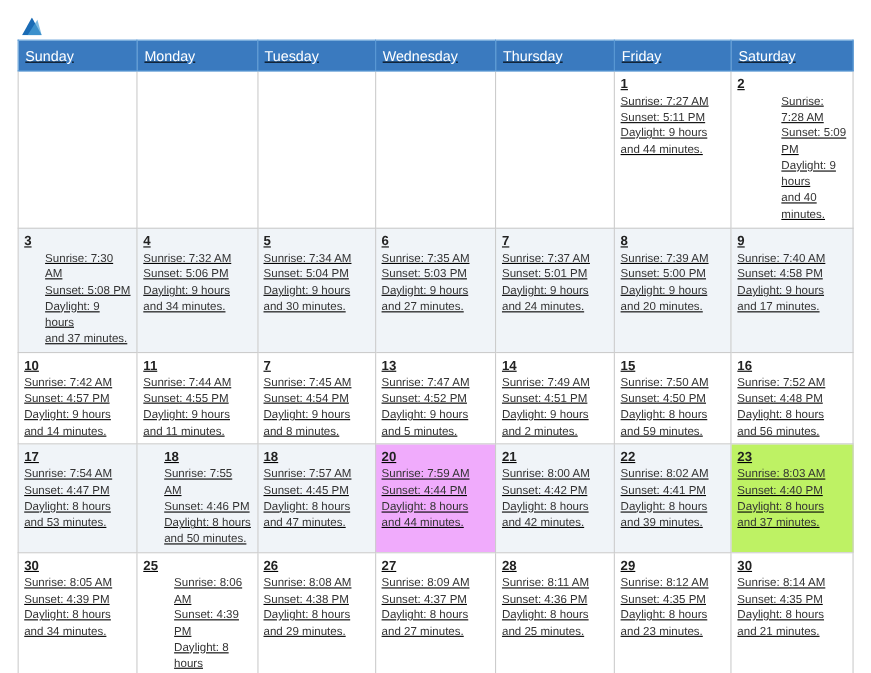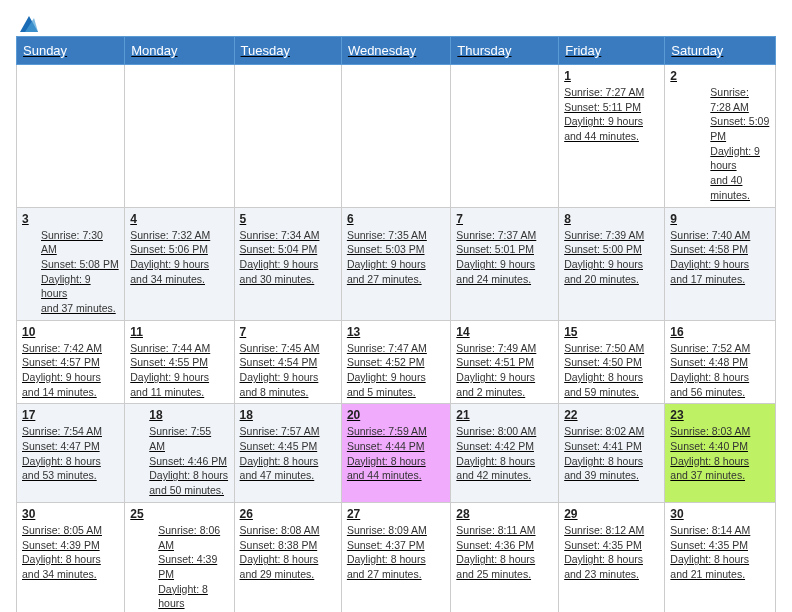--- a/index.html
+++ b/index.html
@@ -307,21 +307,21 @@
         <td>
           <span class="day-number">25</span>
           <div class="day-info" style="white-space: pre-line; margin-left: 28px;">Sunrise: 8:06 AM
 Sunset: 4:39 PM
 Daylight: 8 hours
 and 32 minutes.</div>
         </td>
         <td>
           <span class="day-number">26</span>
           <div class="day-info" style="white-space: pre-line;">Sunrise: 8:08 AM
-Sunset: 8:38 PM
+Sunset: 4:38 PM
 Daylight: 8 hours
 and 29 minutes.</div>
         </td>
         <td>
           <span class="day-number">27</span>
           <div class="day-info" style="white-space: pre-line;">Sunrise: 8:09 AM
 Sunset: 4:37 PM
 Daylight: 8 hours
 and 27 minutes.</div>
         </td>

